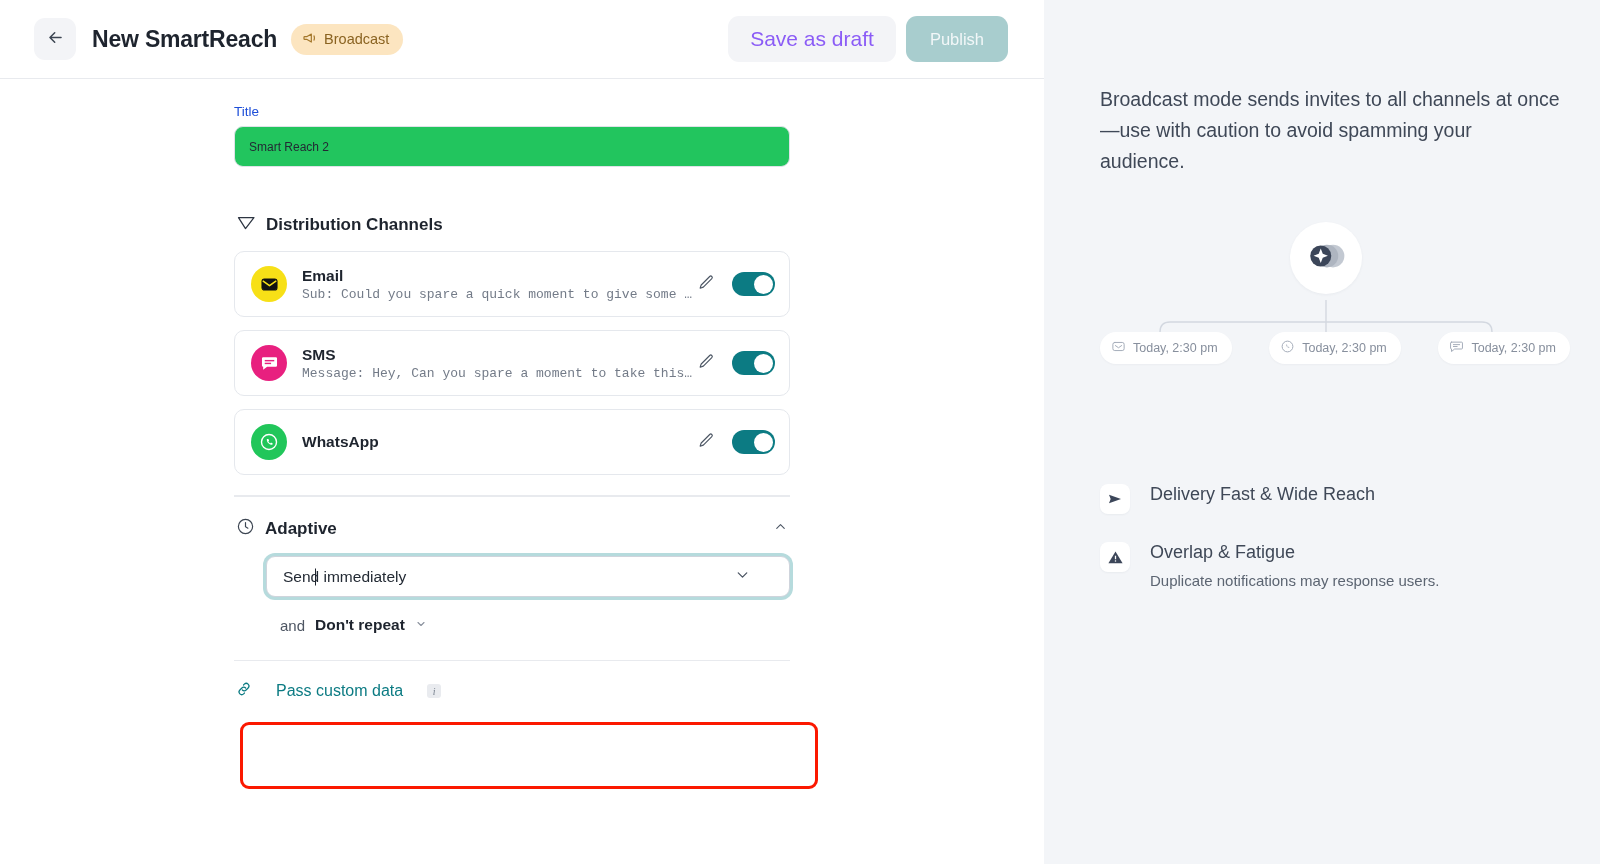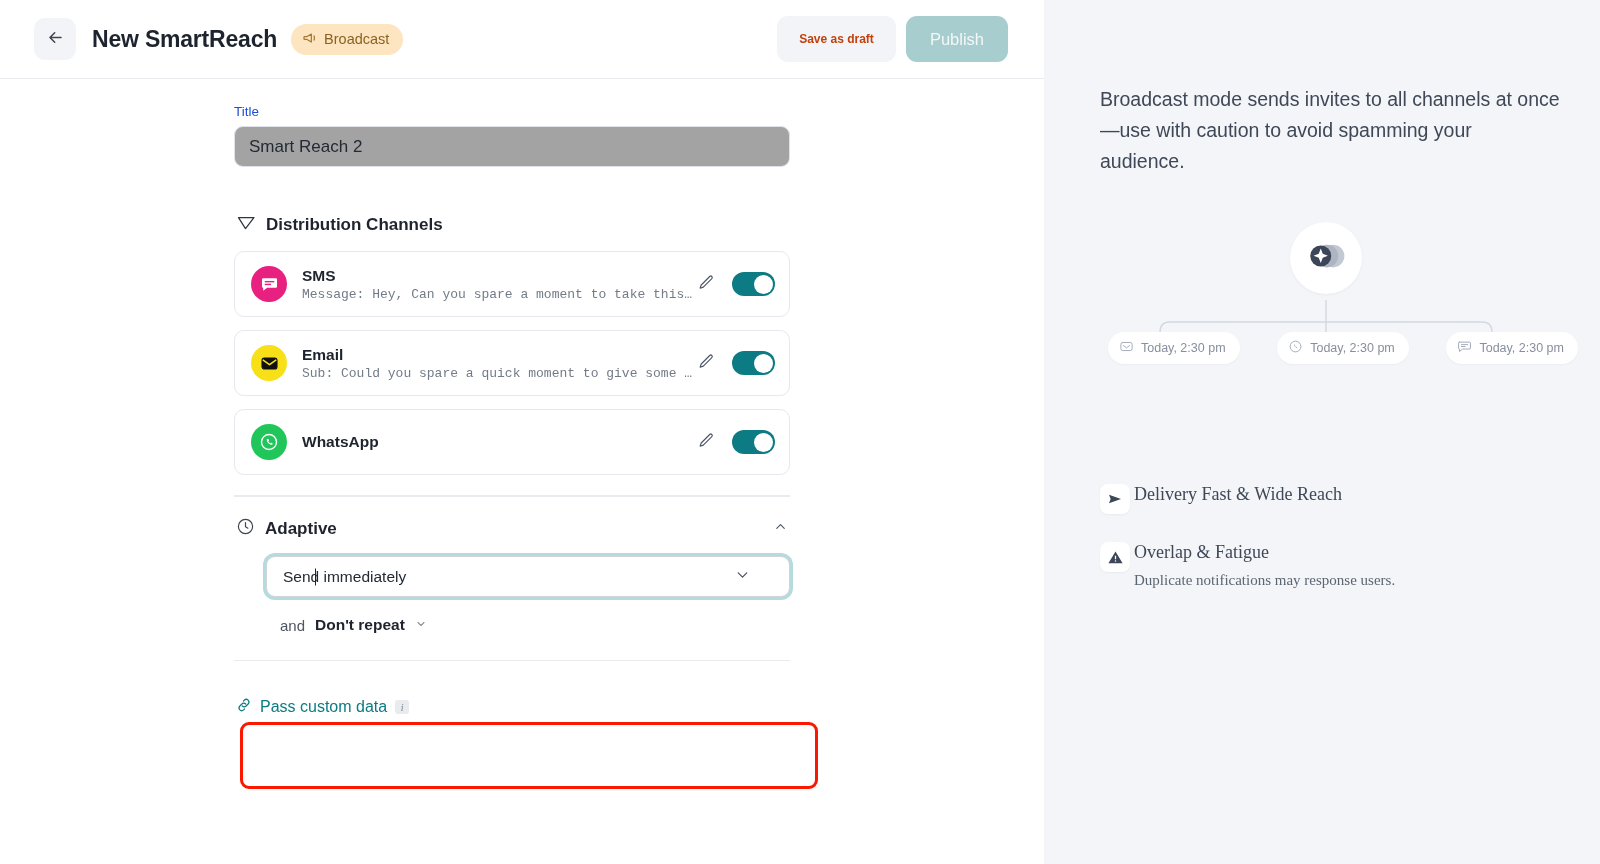--- a/index.html
+++ b/index.html
@@ -38,39 +38,39 @@
     display: inline-flex; align-items: center; gap: 6px;
     background: #fce5c0; color: #8a6321;
     border-radius: 20px; padding: 6px 14px 6px 11px;
     font-size: 14.5px; font-weight: 500; margin-left: 14px;
     white-space: nowrap;
   }
   .topbar-actions {
     margin-left: auto; display: flex; align-items: center; gap: 10px;
   }
   .btn-draft {
-    background: #f3f4f7; color: #c2410c; border: none;
+    background: #f3f4f7; color: #8b5cf6; border: none;
     border-radius: 11px; padding: 0 22px; height: 46px;
-    font-size: 12px; font-weight: bold; cursor: pointer;
+    font-size: 21px; font-weight: normal; cursor: pointer;
     font-family: inherit;
   }
   .btn-publish {
     background: #a8cdce; color: #f2f7f8; border: none;
     border-radius: 11px; padding: 0 24px; height: 46px;
     font-size: 16.5px; font-weight: 500; cursor: pointer;
     font-family: inherit;
   }
 
   .form-scroll { flex: 1; overflow: hidden; position: relative; }
   .form { width: 556px; margin-left: 234px; padding-top: 25px; position: relative; }
 
   .field-label { font-size: 13.5px; color: #1d4ed8; margin-bottom: 7px; }
   .text-input {
     width: 556px; height: 41px; border: 1px solid #dfe2e8; border-radius: 9px;
-    background: #a3a3a3; padding: 0 14px; font-size: 17px; color: #232a34;
+    background: #22c55e; padding: 0 14px; font-size: 12px; color: #232a34;
     font-family: inherit; outline: none;
   }
 
   .section-head {
     display: flex; align-items: center; gap: 10px;
     margin-top: 46px; margin-bottom: 14px; margin-left: 2px;
   }
   .section-title { font-size: 17px; font-weight: bold; color: #1e242e; }
 
   .channel-card {
@@ -130,21 +130,21 @@
   .red-highlight {
     position: absolute; left: 240px; top: 643px;
     width: 578px; height: 67px; border: 3px solid #fb1800; border-radius: 9px;
     pointer-events: none; z-index: 5;
   }
   .repeat-row { display: flex; align-items: center; gap: 10px; margin: 19px 0 0 46px; }
   .repeat-and { font-size: 15px; color: #4e5663; }
   .repeat-val { font-size: 15.5px; font-weight: bold; color: #1e242e; }
 
   .bottom-divider { width: 556px; height: 1px; background: #e8eaee; margin-top: 26px; }
-  .pass-row { display: flex; align-items: center; gap: 8px; margin-top: 36px; margin-left: 2px; cursor: pointer; }
+  .pass-row { display: flex; align-items: center; gap: 24px; margin-top: 20px; margin-left: 2px; cursor: pointer; }
   .pass-text { color: #0c7b83; font-size: 16px; }
   .info-dot {
     width: 14px; height: 14px; border-radius: 3px; background: #e9ebef;
     color: #77808d; font-size: 10px; display: flex; align-items: center; justify-content: center;
     font-style: italic; font-family: "Liberation Serif", serif;
   }
 
   
   .sidebar {
     width: 556px; height: 864px; background: #f3f5f8;
@@ -154,29 +154,29 @@
     font-size: 19.5px; line-height: 1.58; color: #3f4857;
     max-width: 470px;
   }
   .diagram { position: relative; height: 250px; margin-top: 28px; }
   .hub {
     position: absolute; left: 190px; top: 18px;
     width: 72px; height: 72px; border-radius: 50%; background: #fff;
     display: flex; align-items: center; justify-content: center;
     box-shadow: 0 1px 3px rgba(40,50,70,.05);
   }
-  .chips { position: absolute; top: 128px; left: 8px; width: 470px; display: flex; justify-content: space-between; }
+  .chips { position: absolute; top: 128px; left: 0; width: 470px; display: flex; justify-content: space-between; }
   .chip {
     background: #fff; border-radius: 20px; height: 32px;
     display: flex; align-items: center; gap: 7px; padding: 0 14px 0 11px;
     font-size: 12.5px; color: #878f9d; white-space: nowrap;
     box-shadow: 0 1px 2px rgba(40,50,70,.04);
   }
   .benefits { margin-top: 30px; }
-  .benefit { display: flex; gap: 4px; margin-bottom: 28px; font-family: Liberation Serif, serif; }
+  .benefit { display: flex; gap: 20px; margin-bottom: 28px; }
   .b-icon {
     width: 30px; height: 30px; border-radius: 8px; background: #fff; flex: none;
     display: flex; align-items: center; justify-content: center;
     box-shadow: 0 1px 2px rgba(40,50,70,.05);
   }
   .b-title { font-size: 18px; color: #3f4857; line-height: 1.2; }
   .b-sub { font-size: 15px; color: #5c6572; margin-top: 8px; }
 </style>
 </head>
 <body>
@@ -220,52 +220,52 @@
           <span>
             <svg width="20" height="20" viewBox="0 0 24 24" fill="none" stroke="#2d3542" stroke-width="1.5" stroke-linecap="round" stroke-linejoin="round">
               <path d="M21.5 5.5 3 5.5l8.4 13.2z"></path>
             </svg>
           </span>
           <span class="section-title">Distribution Channels</span>
         </div>
 
         
         <div class="channel-card">
-          <div class="ch-icon" style="background:#e8207f">
-            <svg width="19" height="19" viewBox="0 0 24 24" fill="#fff">
-              <path d="M4 4h16a1.5 1.5 0 0 1 1.5 1.5v9A1.5 1.5 0 0 1 20 16H9l-5 4v-4H4a1.5 1.5 0 0 1-1.5-1.5v-9A1.5 1.5 0 0 1 4 4z"></path>
-              <rect x="6" y="7.5" width="12" height="1.8" fill="#e8207f"></rect>
-              <rect x="6" y="11" width="8" height="1.8" fill="#e8207f"></rect>
+          <div class="ch-icon" style="background:#f7e017">
+            <svg width="19" height="19" viewBox="0 0 24 24" fill="#111" stroke="#111" stroke-width="1.3" stroke-linejoin="round">
+              <rect x="2.5" y="5" width="19" height="14" rx="3"></rect>
+              <path d="M3.5 7.5 12 13.5l8.5-6" fill="none" stroke="#f7e017" stroke-width="2"></path>
             </svg>
           </div>
           <div class="ch-text">
-            <div class="ch-name">SMS</div>
-            <div class="ch-sub">Message: Hey, Can you spare a moment to take this…</div>
+            <div class="ch-name">Email</div>
+            <div class="ch-sub">Sub: Could you spare a quick moment to give some …</div>
           </div>
           <button class="pencil-btn">
             <span>
               <svg width="17" height="17" viewBox="0 0 24 24" fill="none" stroke="#4b5563" stroke-width="1.6" stroke-linecap="round" stroke-linejoin="round">
                 <path d="M16.5 3.5a2.12 2.12 0 0 1 3 3L7.5 18.5 3 20l1.5-4.5z"></path>
               </svg>
             </span>
           </button>
           <button class="toggle"></button>
         </div>
 
         
         <div class="channel-card">
-          <div class="ch-icon" style="background:#f7e017">
-            <svg width="19" height="19" viewBox="0 0 24 24" fill="#111" stroke="#111" stroke-width="1.3" stroke-linejoin="round">
-              <rect x="2.5" y="5" width="19" height="14" rx="3"></rect>
-              <path d="M3.5 7.5 12 13.5l8.5-6" fill="none" stroke="#f7e017" stroke-width="2"></path>
+          <div class="ch-icon" style="background:#e8207f">
+            <svg width="19" height="19" viewBox="0 0 24 24" fill="#fff">
+              <path d="M4 4h16a1.5 1.5 0 0 1 1.5 1.5v9A1.5 1.5 0 0 1 20 16H9l-5 4v-4H4a1.5 1.5 0 0 1-1.5-1.5v-9A1.5 1.5 0 0 1 4 4z"></path>
+              <rect x="6" y="7.5" width="12" height="1.8" fill="#e8207f"></rect>
+              <rect x="6" y="11" width="8" height="1.8" fill="#e8207f"></rect>
             </svg>
           </div>
           <div class="ch-text">
-            <div class="ch-name">Email</div>
-            <div class="ch-sub">Sub: Could you spare a quick moment to give some …</div>
+            <div class="ch-name">SMS</div>
+            <div class="ch-sub">Message: Hey, Can you spare a moment to take this…</div>
           </div>
           <button class="pencil-btn">
             <span>
               <svg width="17" height="17" viewBox="0 0 24 24" fill="none" stroke="#4b5563" stroke-width="1.6" stroke-linecap="round" stroke-linejoin="round">
                 <path d="M16.5 3.5a2.12 2.12 0 0 1 3 3L7.5 18.5 3 20l1.5-4.5z"></path>
               </svg>
             </span>
           </button>
           <button class="toggle"></button>
         </div>

